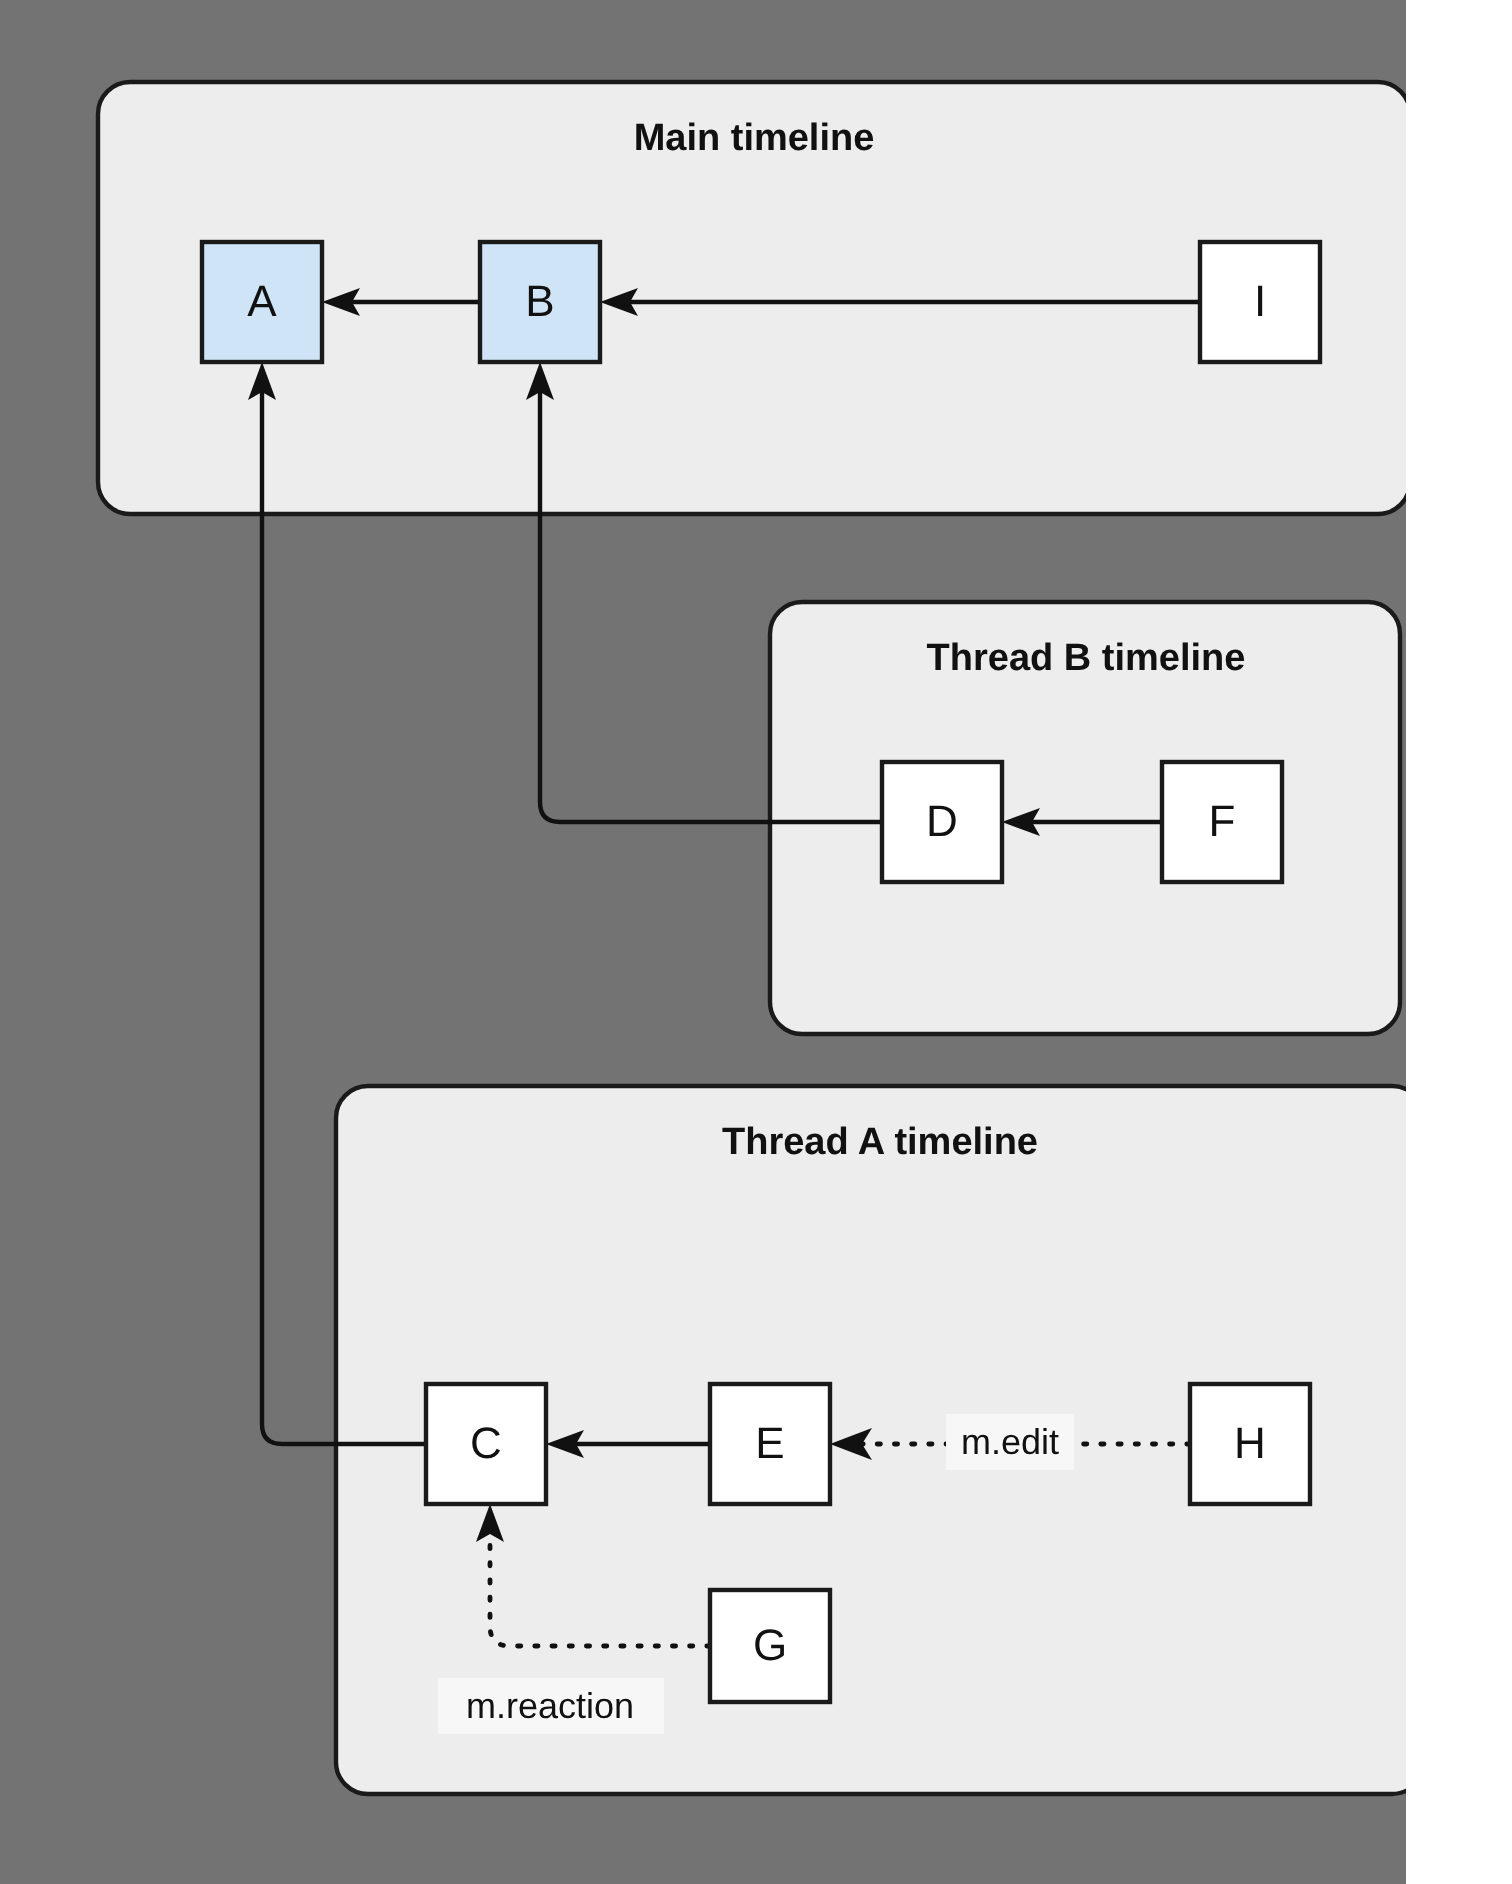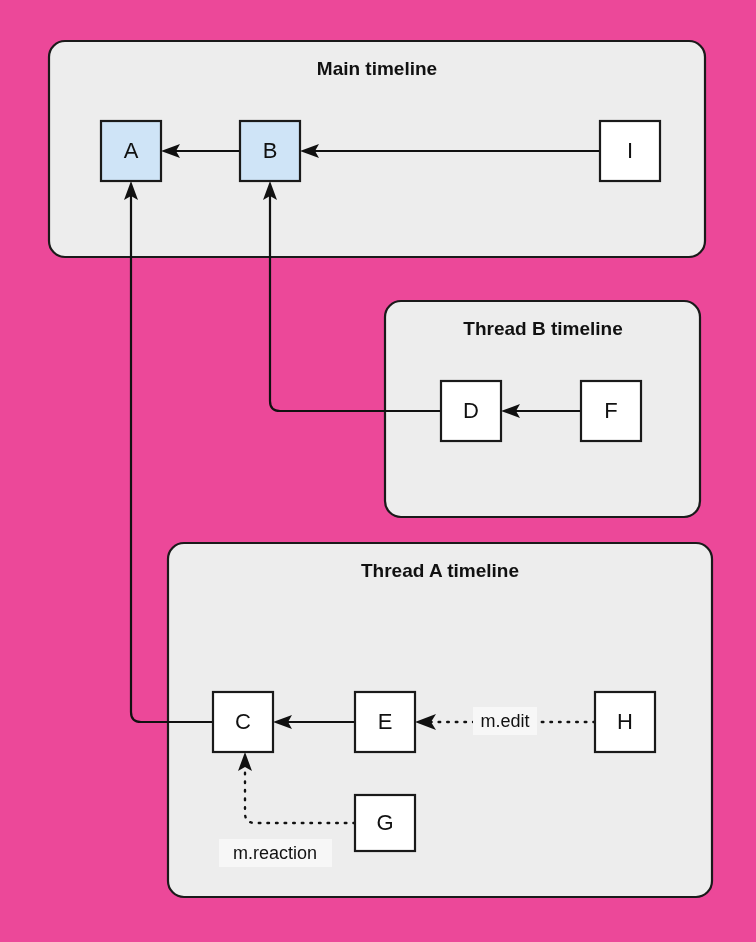--- a/index.html
+++ b/index.html
@@ -2,23 +2,23 @@
 <html><head>
 <meta charset="utf-8">
 <style>
   html, body {
     margin: 0;
     padding: 0;
     background: #ffffff;
   }
   #canvas {
     position: relative;
-    width: 756px;
+    width: 703px;
     height: 942px;
-    background: #ec4899;
+    background: #737373;
     font-family: "Liberation Sans", sans-serif;
     overflow: hidden;
   }
   #diagram-svg {
     position: absolute;
     top: 0;
     left: 0;
     width: 756px;
     height: 942px;
   }

